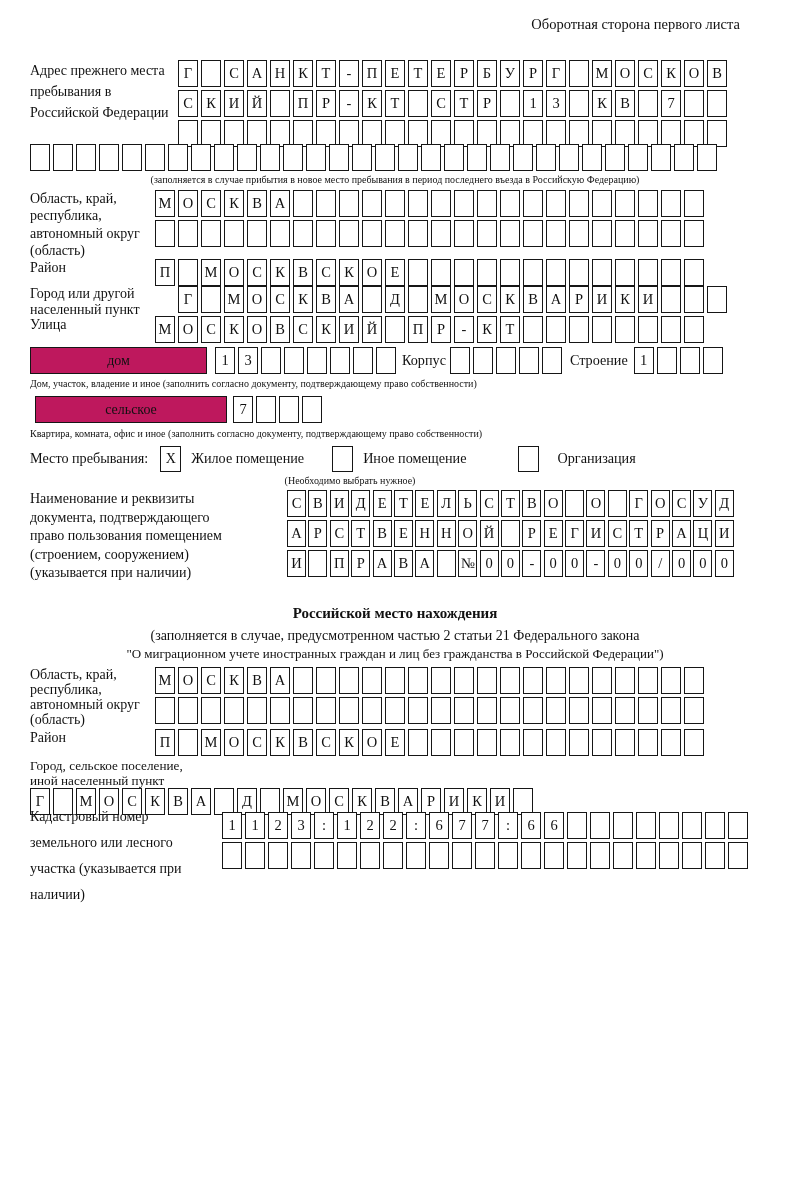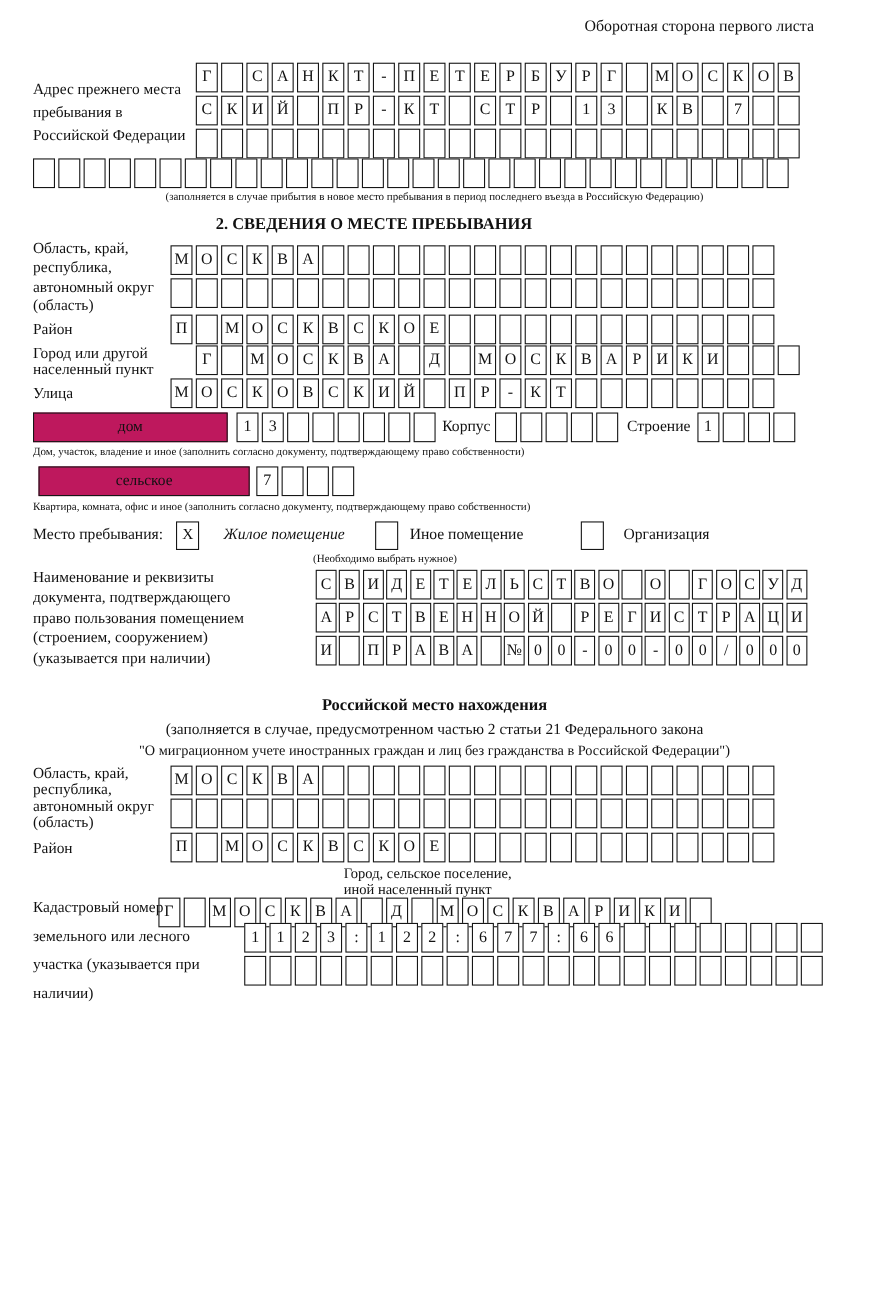--- a/index.html
+++ b/index.html
@@ -7,21 +7,21 @@
     position:relative;
     width:800px;height:1180px;
     box-sizing:border-box;
     padding:16px 40px 0 30px;
     background:#fff;
     font-family:"Liberation Serif","DejaVu Serif",serif;
     color:#111;
     overflow:hidden;
   }
   .hdr-right{height:18px;text-align:right;font-size:14.5px;padding-right:20px;}
-  .field{display:flex;align-items:center;overflow:visible;}
+  .field{display:flex;align-items:flex-start;overflow:visible;}
   .lbl{font-size:14px;line-height:17px;flex:none;}
   .rows{flex:none;}
   .boxrow{display:flex;gap:3px;margin-bottom:3px;}
   .cell{
     flex:none;display:inline-flex;align-items:center;justify-content:center;
     width:18px;height:25px;border:1.6px solid #161616;
     font-size:14.5px;background:#fff;
   }
   .tight.boxrow, .tight .boxrow{gap:2.4px;}
   .tight .cell{width:17px;}
@@ -154,21 +154,20 @@
       <span class="cell"></span>
       <span class="cell"></span>
       <span class="cell"></span>
       <span class="cell"></span>
       <span class="cell"></span>
       <span class="cell"></span>
       <span class="cell"></span>
     </div>
   <div class="note center" style="height:18px;margin-top:2px;">(заполняется в случае прибытия в новое место пребывания в период последнего въезда в Российскую Федерацию)</div>
 
-  <div class="sec-title">2. СВЕДЕНИЯ О МЕСТЕ ПРЕБЫВАНИЯ</div>
 
   <div class="field" style="height:69px;">
     <div class="lbl" style="width:125px;line-height:17.3px;max-width:125px;padding-right:12px;box-sizing:border-box;">Область, край, республика, автономный округ (область)</div>
     <div class="rows">
       <div class="boxrow">
           <span class="cell">М</span>
           <span class="cell">О</span>
           <span class="cell">С</span>
           <span class="cell">К</span>
           <span class="cell">В</span>
@@ -348,21 +347,21 @@
         <span class="cell"></span>
         <span class="cell"></span>
         <span class="cell"></span>
       </div>
   </div>
   <div class="note" style="height:18px;">Квартира, комната, офис и иное (заполнить согласно документу, подтверждающему право собственности)</div>
 
   <div class="inline-row" style="height:29px;">
     <span class="stay-lbl">Место пребывания:</span>
     <span class="cb" style="margin-left:12px;">X</span>
-    <span class="stay-lbl" style="margin-left:22px;font-style:italic;">Жилое помещение</span>
+    <span class="stay-lbl" style="margin-left:10px;">Жилое помещение</span>
     <span class="cb" style="margin-left:28px;"></span>
     <span class="stay-lbl" style="margin-left:10px;">Иное помещение</span>
     <span class="cb" style="margin-left:52px;"></span>
     <span class="stay-lbl" style="margin-left:18px;">Организация</span>
   </div>
   <div class="note center" style="height:17px;padding-right:90px;">(Необходимо выбрать нужное)</div>
 
   <div class="field tight" style="height:90px;">
     <div class="lbl" style="width:257px;max-width:257px;padding-right:42px;box-sizing:border-box;line-height:18.5px;">Наименование и реквизиты документа, подтверждающего право пользования помещением (строением, сооружением) (указывается при наличии)</div>
     <div class="rows">

